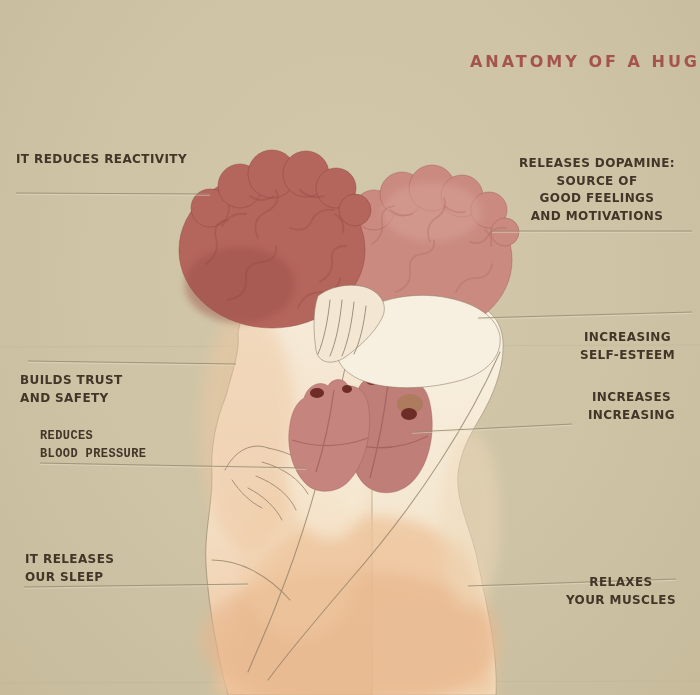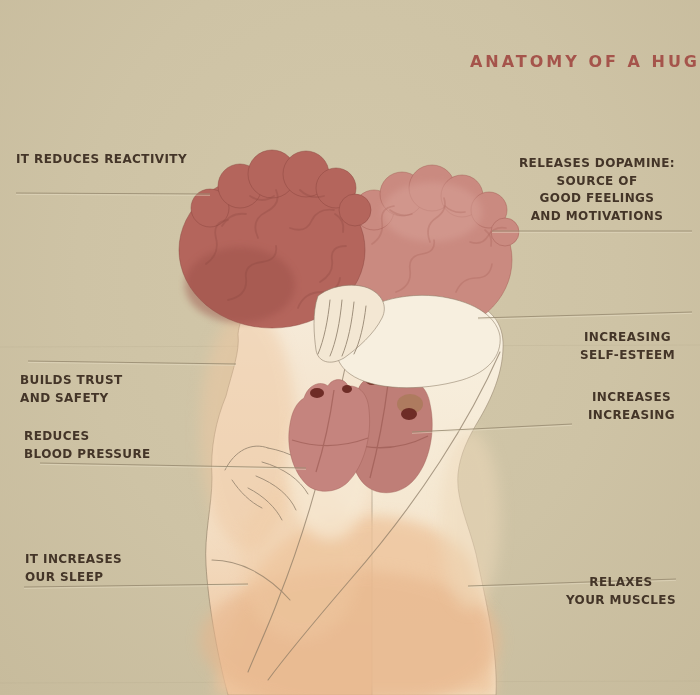--- a/index.html
+++ b/index.html
@@ -16,21 +16,21 @@
   .lab{
     position:absolute;font-weight:bold;font-size:12px;line-height:17.5px;
     letter-spacing:.4px;color:#443528;white-space:nowrap;
   }
   .lab.right{text-align:center;}
   .l1{left:16px;top:151px;}
   .l2{right:25px;top:155px;}
   .l3{right:25px;top:281px;margin-top:48px;}
   .l4{left:20px;top:324px;margin-top:48px;}
   .l5{right:25px;top:389px;}
-  .l6{left:24px;top:428px;}
+  .l6{left:40px;top:428px;font-family:Liberation Mono, monospace;}
   .l7{left:25px;top:551px;}
   .l8{right:24px;top:574px;}
 </style>
 </head>
 <body>
 
 <div class="poster">
 
   <svg class="art" width="700" height="695" viewBox="0 0 700 695">
     <defs>
@@ -226,21 +226,21 @@
     <div>INCREASES</div>
     <div>INCREASING</div>
   </div>
 
   <div class="lab l6">
     <div>REDUCES</div>
     <div>BLOOD PRESSURE</div>
   </div>
 
   <div class="lab l7">
-    <div>IT INCREASES</div>
+    <div>IT RELEASES</div>
     <div>OUR SLEEP</div>
   </div>
 
   <div class="lab right l8">
     <div>RELAXES</div>
     <div>YOUR MUSCLES</div>
   </div>
 
 </div>
 

